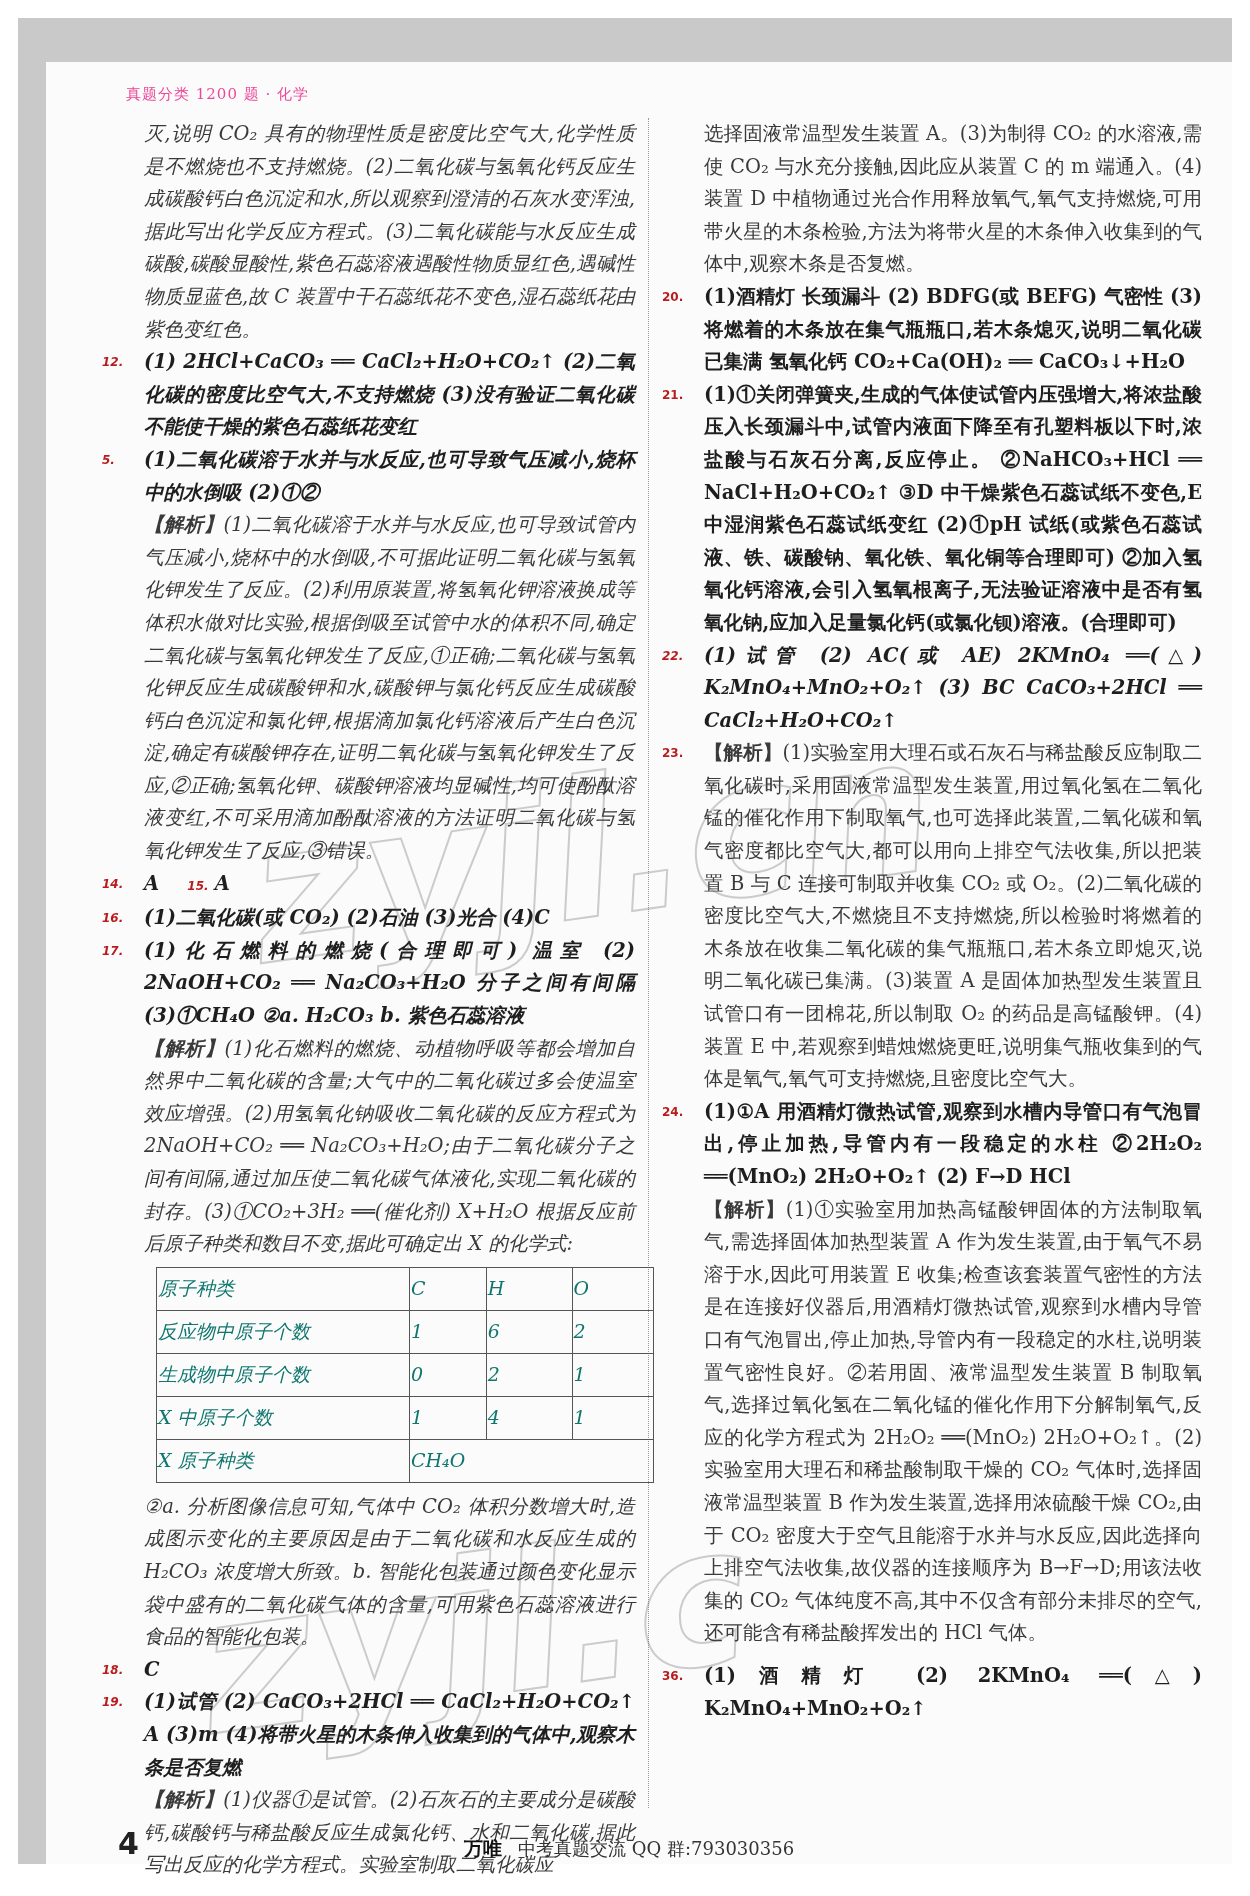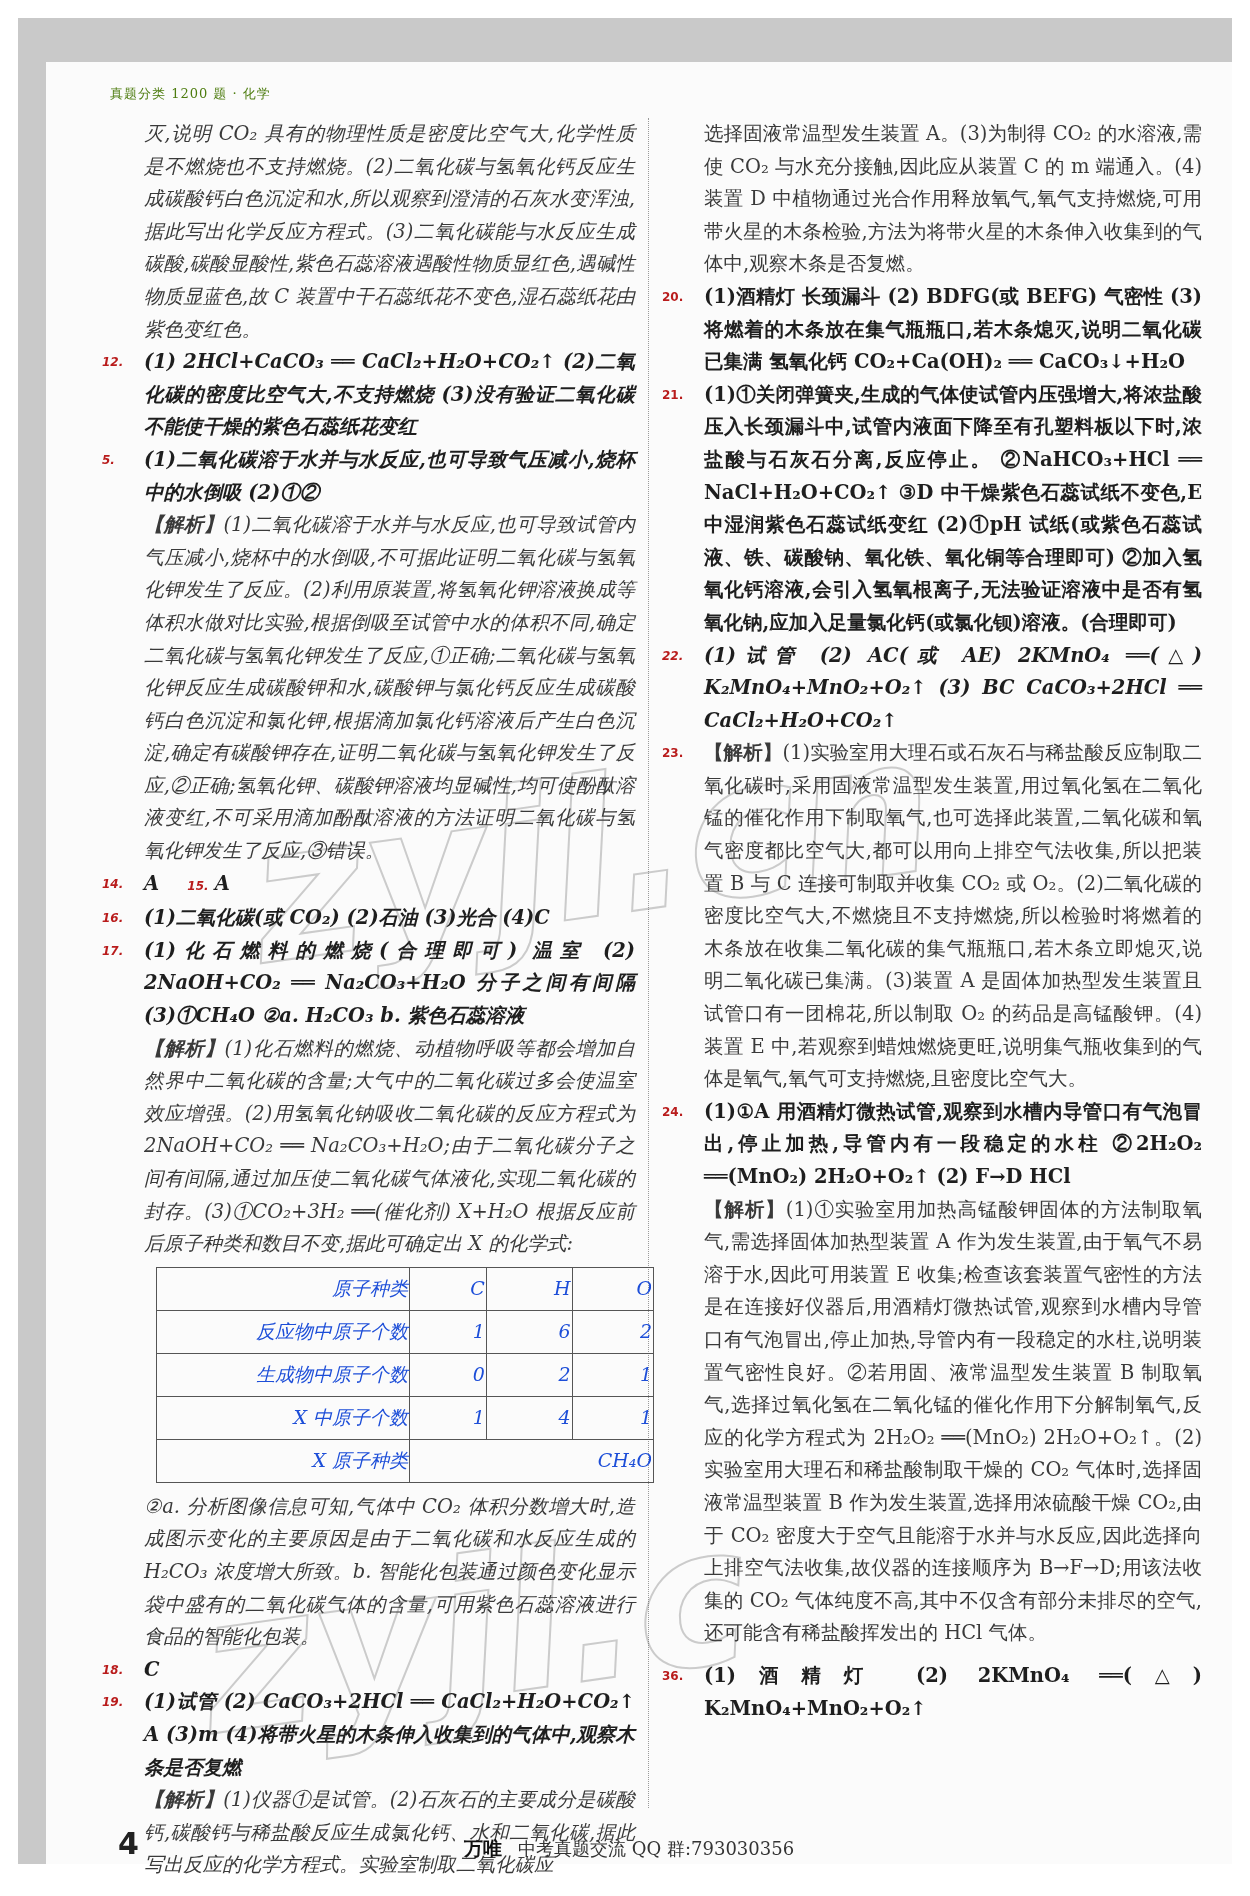--- a/index.html
+++ b/index.html
@@ -11,22 +11,22 @@
   }
   .scan-frame {
     position: absolute; left: 18px; top: 18px; width: 1214px; height: 1846px;
     background: #c9c9c9;
   }
   .page {
     position: absolute; left: 46px; top: 62px; width: 1186px; height: 1802px;
     background: #fbfbfb;
   }
   .running-head {
-    position: absolute; left: 110px; top: 85px;
-    font-size: 13px; color: #4d7c0f; letter-spacing: 1px;
+    position: absolute; left: 126px; top: 85px;
+    font-size: 15px; color: #ec4899; letter-spacing: 1px;
   }
   .col {
     position: absolute; top: 118px;
     font-size: 19.5px; line-height: 32.6px; color: #3a3a3a;
   }
   .col-left { left: 102px; width: 533px; font-style: italic; }
   .col-right { left: 662px; width: 540px; }
   .divider {
     position: absolute; left: 648px; top: 118px; height: 1690px; width: 0;
     border-left: 1.5px dotted #9a9a9a;
@@ -39,21 +39,21 @@
     font-weight: bold; font-size: 12px; color: #b91c1c;
   }
   .ans { font-weight: bold; color: #1e1e1e; text-align: justify; }
   .expl { text-align: justify; }
   .expl-tag { font-weight: bold; }
   table.atom {
     margin: 6px 0 8px 12px; border-collapse: collapse;
     width: 498px; font-size: 19px;
   }
   table.atom td {
-    border: 1.5px solid #555; height: 40px; text-align: right; color: #1d4ed8;
+    border: 1.5px solid #555; height: 40px; text-align: left; color: #0f766e;
   }
   table.atom td.lbl { width: 250px; }
   .footer-num {
     position: absolute; left: 118px; top: 1826px;
     font-family: "DejaVu Sans", "Liberation Sans", sans-serif;
     font-weight: bold; font-size: 30px; color: #222;
   }
   .footer-brand {
     position: absolute; left: 464px; top: 1836px; font-size: 18px; color: #333;
   }

